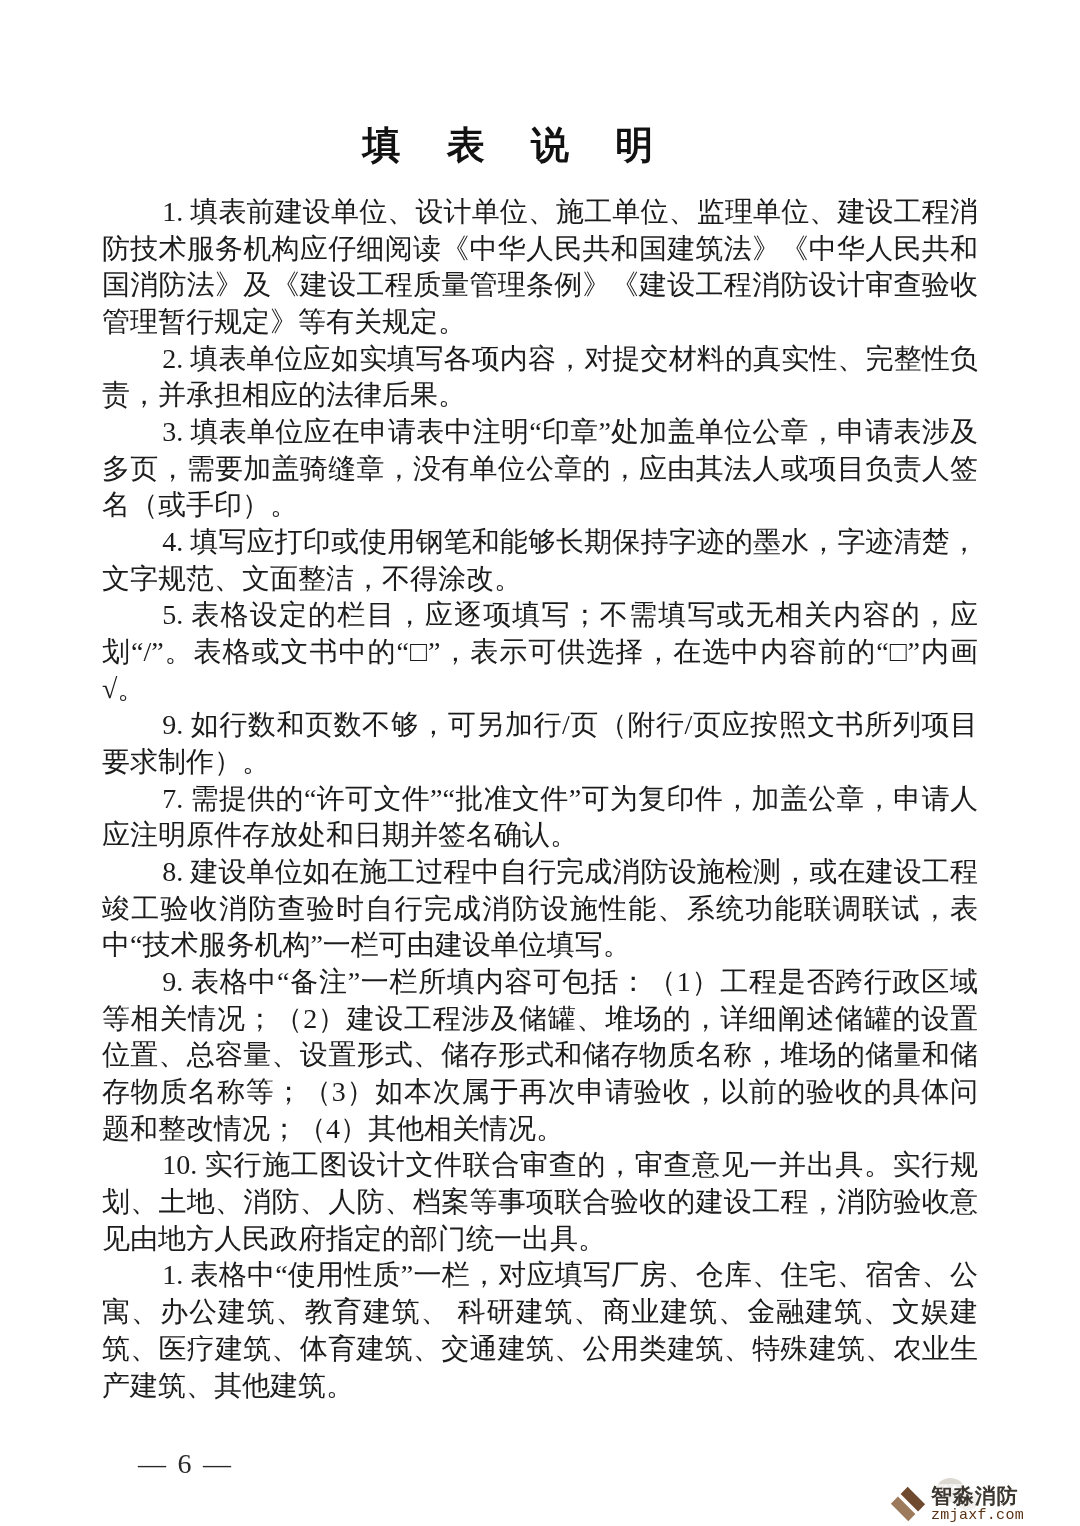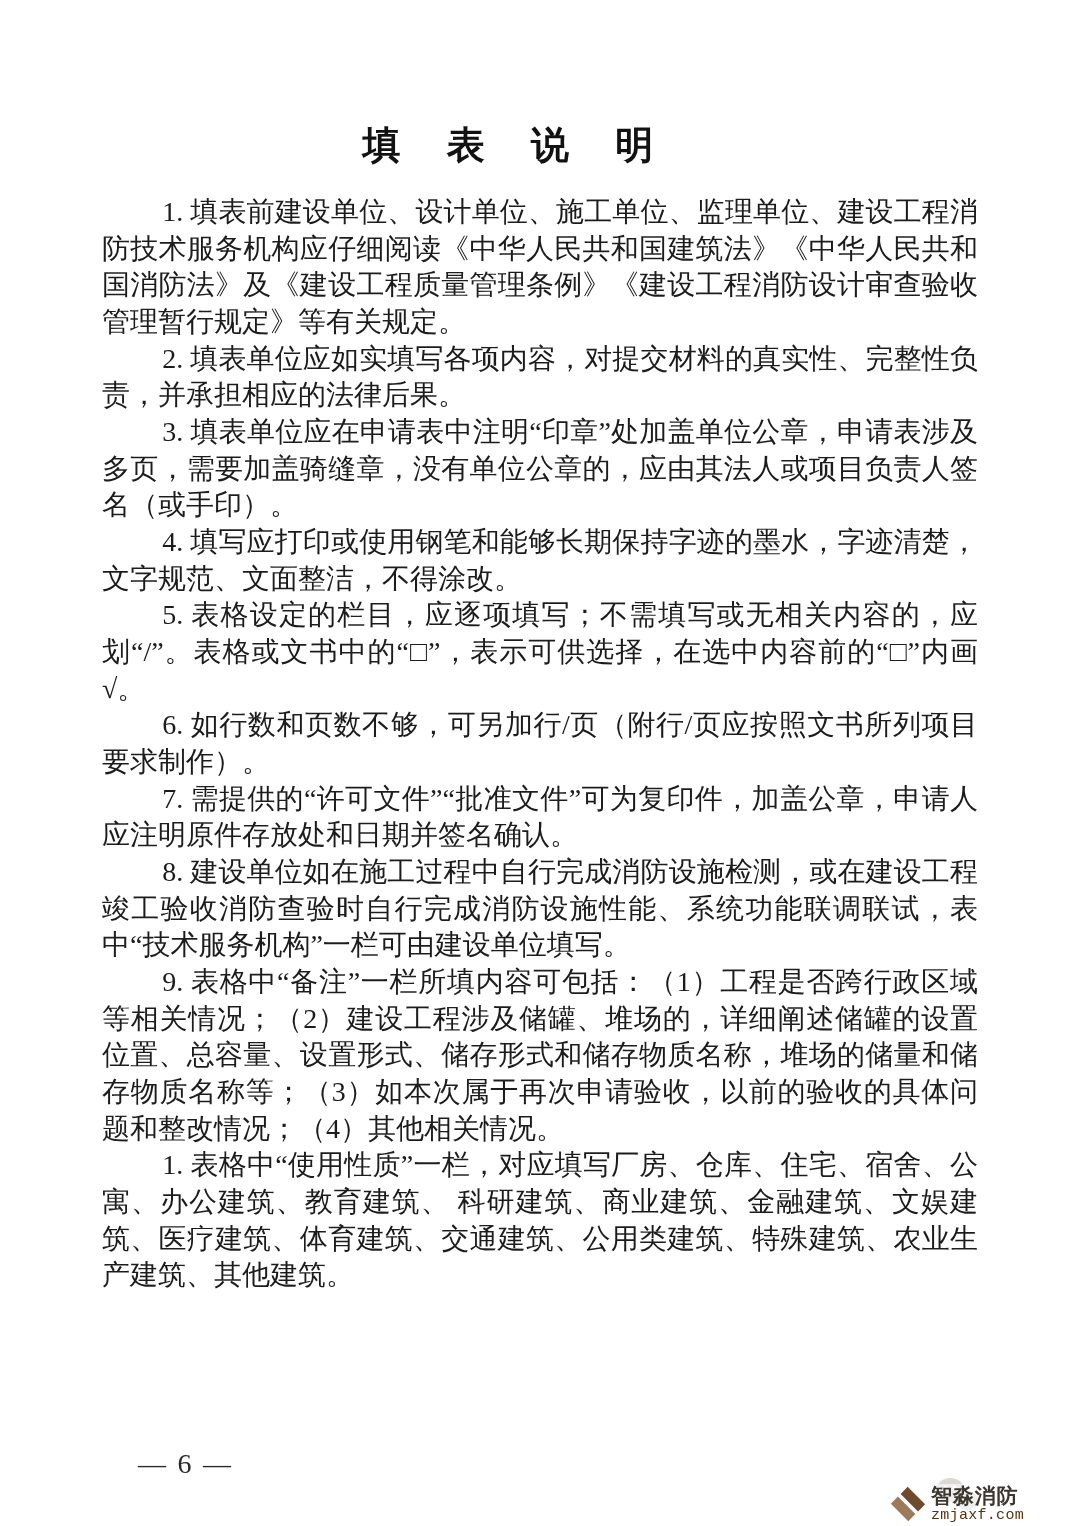--- a/index.html
+++ b/index.html
@@ -111,24 +111,25 @@
 <div class="page">
 
   <h1 class="doc-title">填 表 说 明</h1>
 
   <div class="content" id="paragraphs">
       <p>1. 填表前建设单位、设计单位、施工单位、监理单位、建设工程消防技术服务机构应仔细阅读《中华人民共和国建筑法》《中华人民共和国消防法》及《建设工程质量管理条例》《建设工程消防设计审查验收管理暂行规定》等有关规定。</p>
       <p>2. 填表单位应如实填写各项内容，对提交材料的真实性、完整性负责，并承担相应的法律后果。</p>
       <p>3. 填表单位应在申请表中注明“印章”处加盖单位公章，申请表涉及多页，需要加盖骑缝章，没有单位公章的，应由其法人或项目负责人签名（或手印）。</p>
       <p>4. 填写应打印或使用钢笔和能够长期保持字迹的墨水，字迹清楚，文字规范、文面整洁，不得涂改。</p>
       <p>5. 表格设定的栏目，应逐项填写；不需填写或无相关内容的，应划“/”。表格或文书中的“□”，表示可供选择，在选中内容前的“□”内画√。</p>
-      <p>6. 如行数和页数不够，可另加行/页（附行/页应按照文书所列项目要求制作）。</p>
+      <p>9. 如行数和页数不够，可另加行/页（附行/页应按照文书所列项目要求制作）。</p>
       <p>7. 需提供的“许可文件”“批准文件”可为复印件，加盖公章，申请人应注明原件存放处和日期并签名确认。</p>
       <p>8. 建设单位如在施工过程中自行完成消防设施检测，或在建设工程竣工验收消防查验时自行完成消防设施性能、系统功能联调联试，表中“技术服务机构”一栏可由建设单位填写。</p>
       <p>9. 表格中“备注”一栏所填内容可包括：（1）工程是否跨行政区域等相关情况；（2）建设工程涉及储罐、堆场的，详细阐述储罐的设置位置、总容量、设置形式、储存形式和储存物质名称，堆场的储量和储存物质名称等；（3）如本次属于再次申请验收，以前的验收的具体问题和整改情况；（4）其他相关情况。</p>
+      <p>10. 实行施工图设计文件联合审查的，审查意见一并出具。实行规划、土地、消防、人防、档案等事项联合验收的建设工程，消防验收意见由地方人民政府指定的部门统一出具。</p>
       <p>1. 表格中“使用性质”一栏，对应填写厂房、仓库、住宅、宿舍、公寓、办公建筑、教育建筑、 科研建筑、商业建筑、金融建筑、文娱建筑、医疗建筑、体育建筑、交通建筑、公用类建筑、特殊建筑、农业生产建筑、其他建筑。</p>
     </div>
 
   <div class="page-footer">
     <span>— 6 —</span>
   </div>
 
   <div class="wm-area">
 
     <div class="wm-faint">

